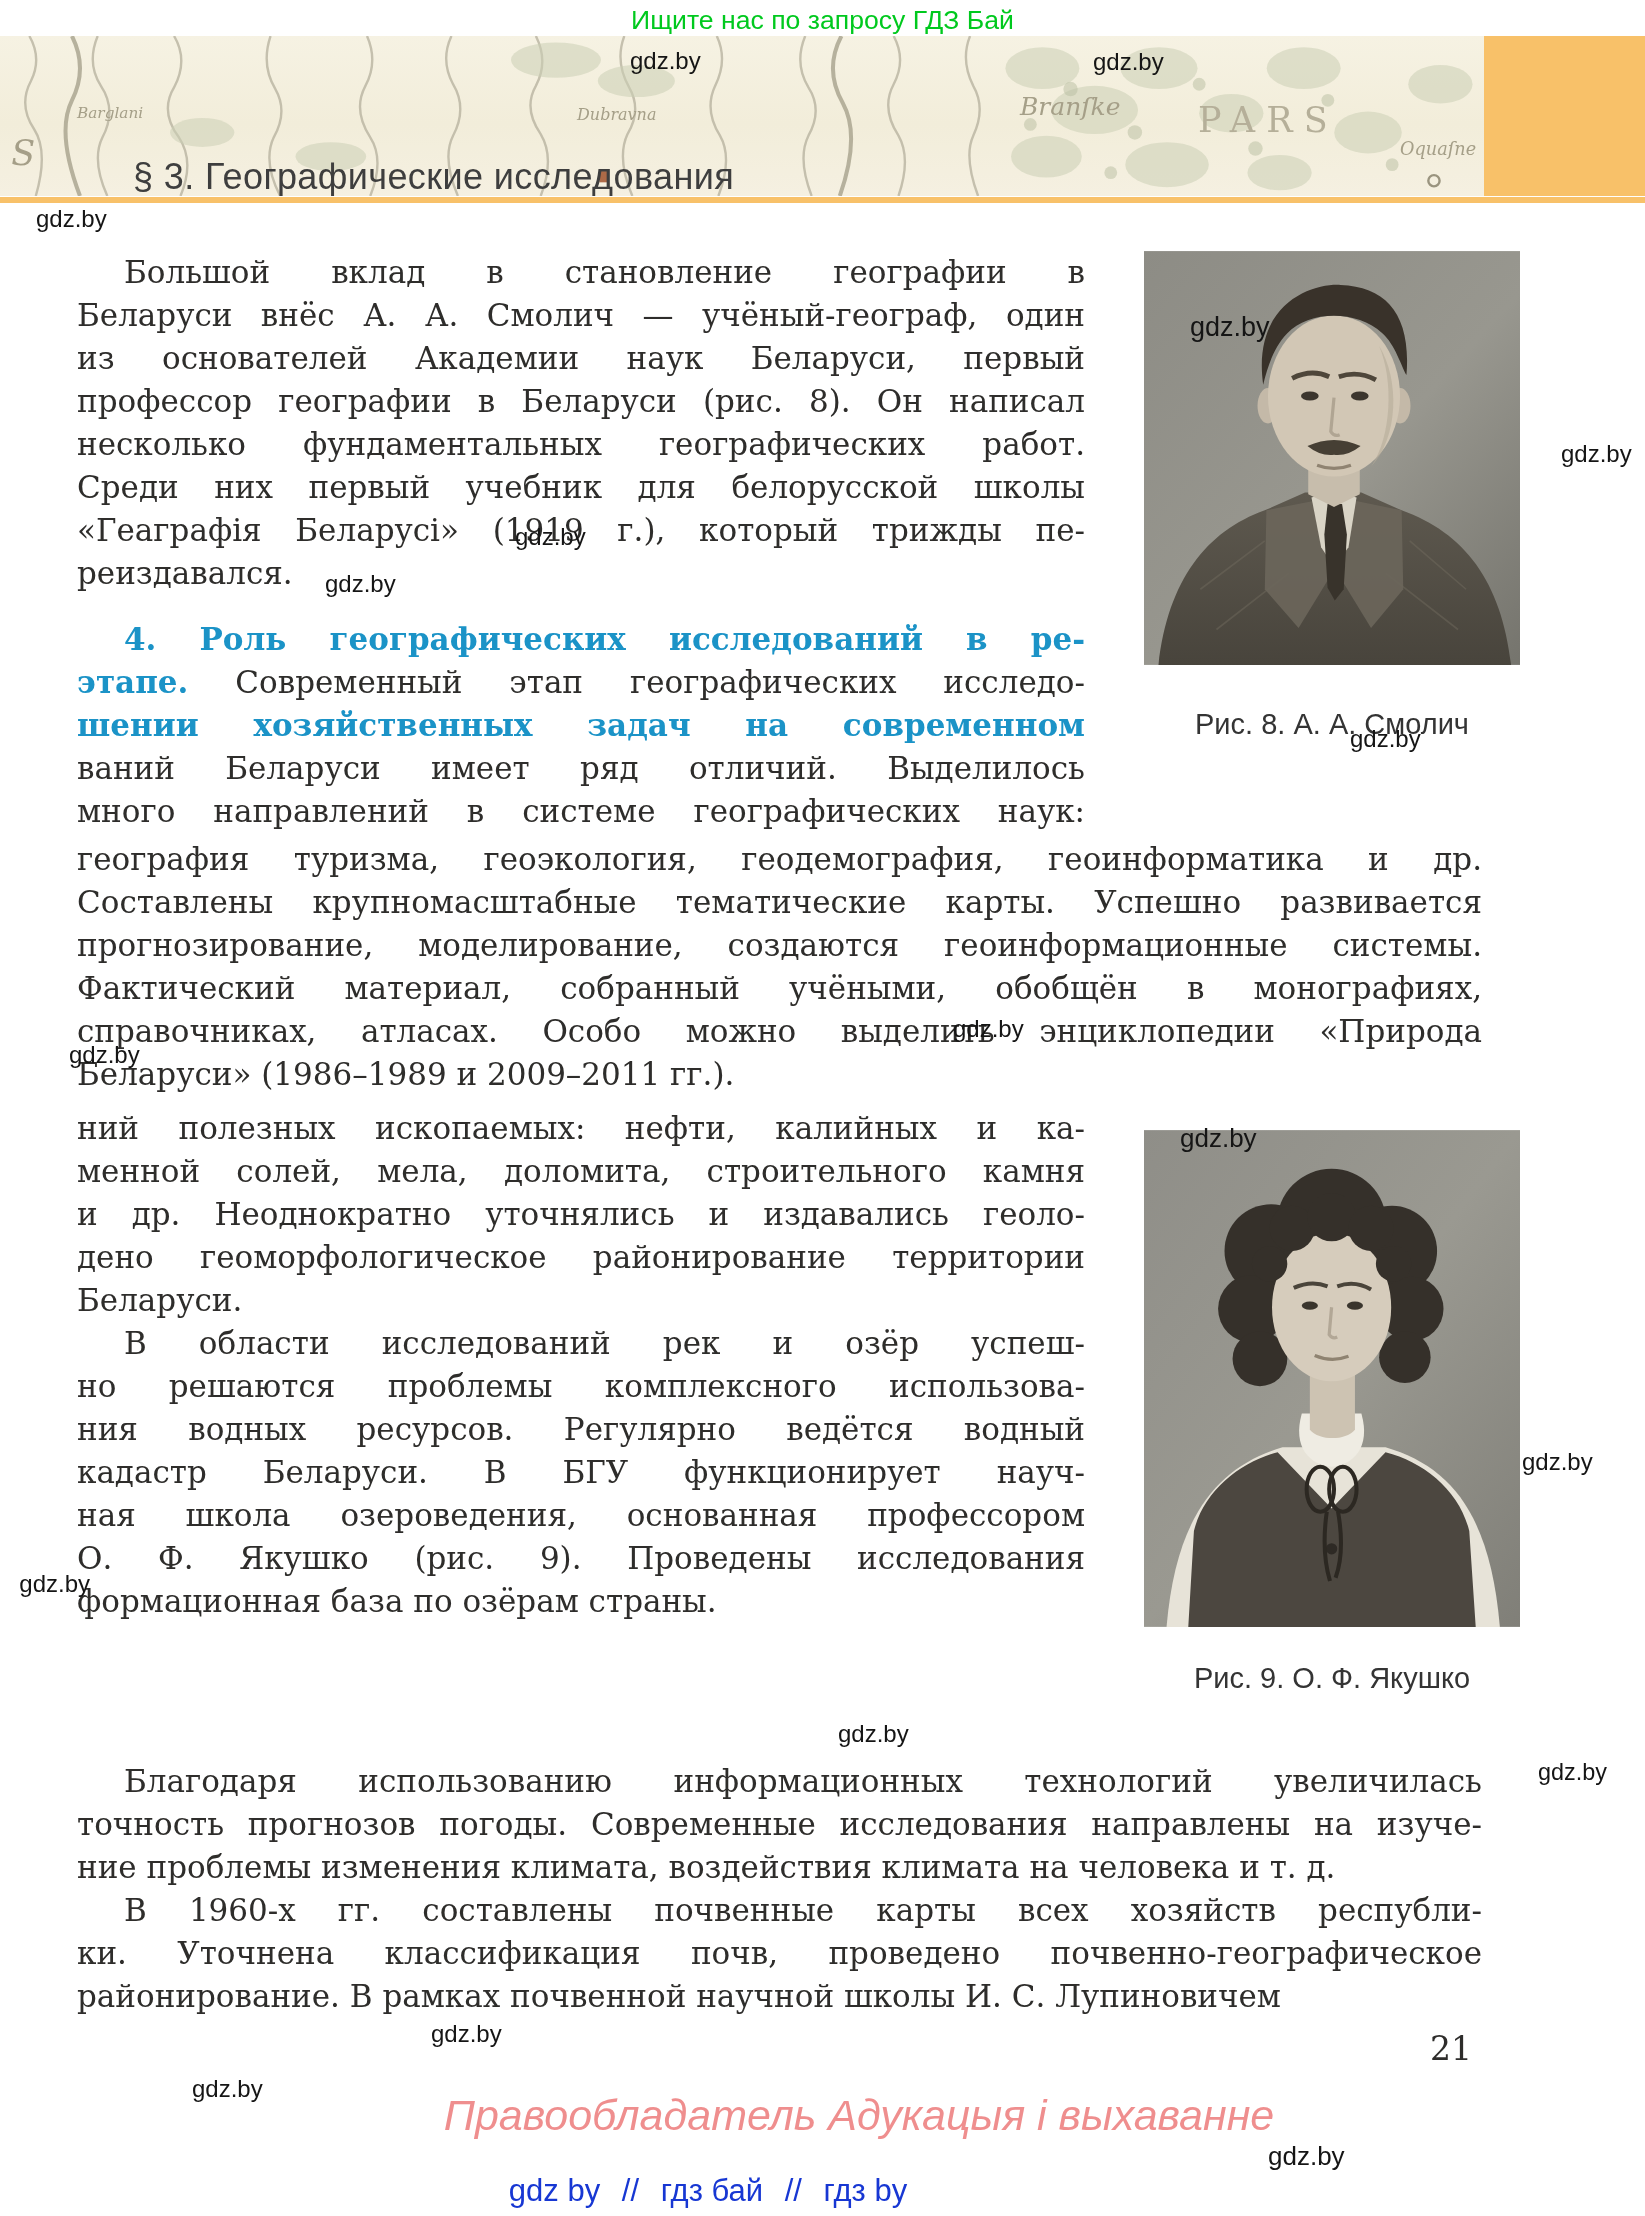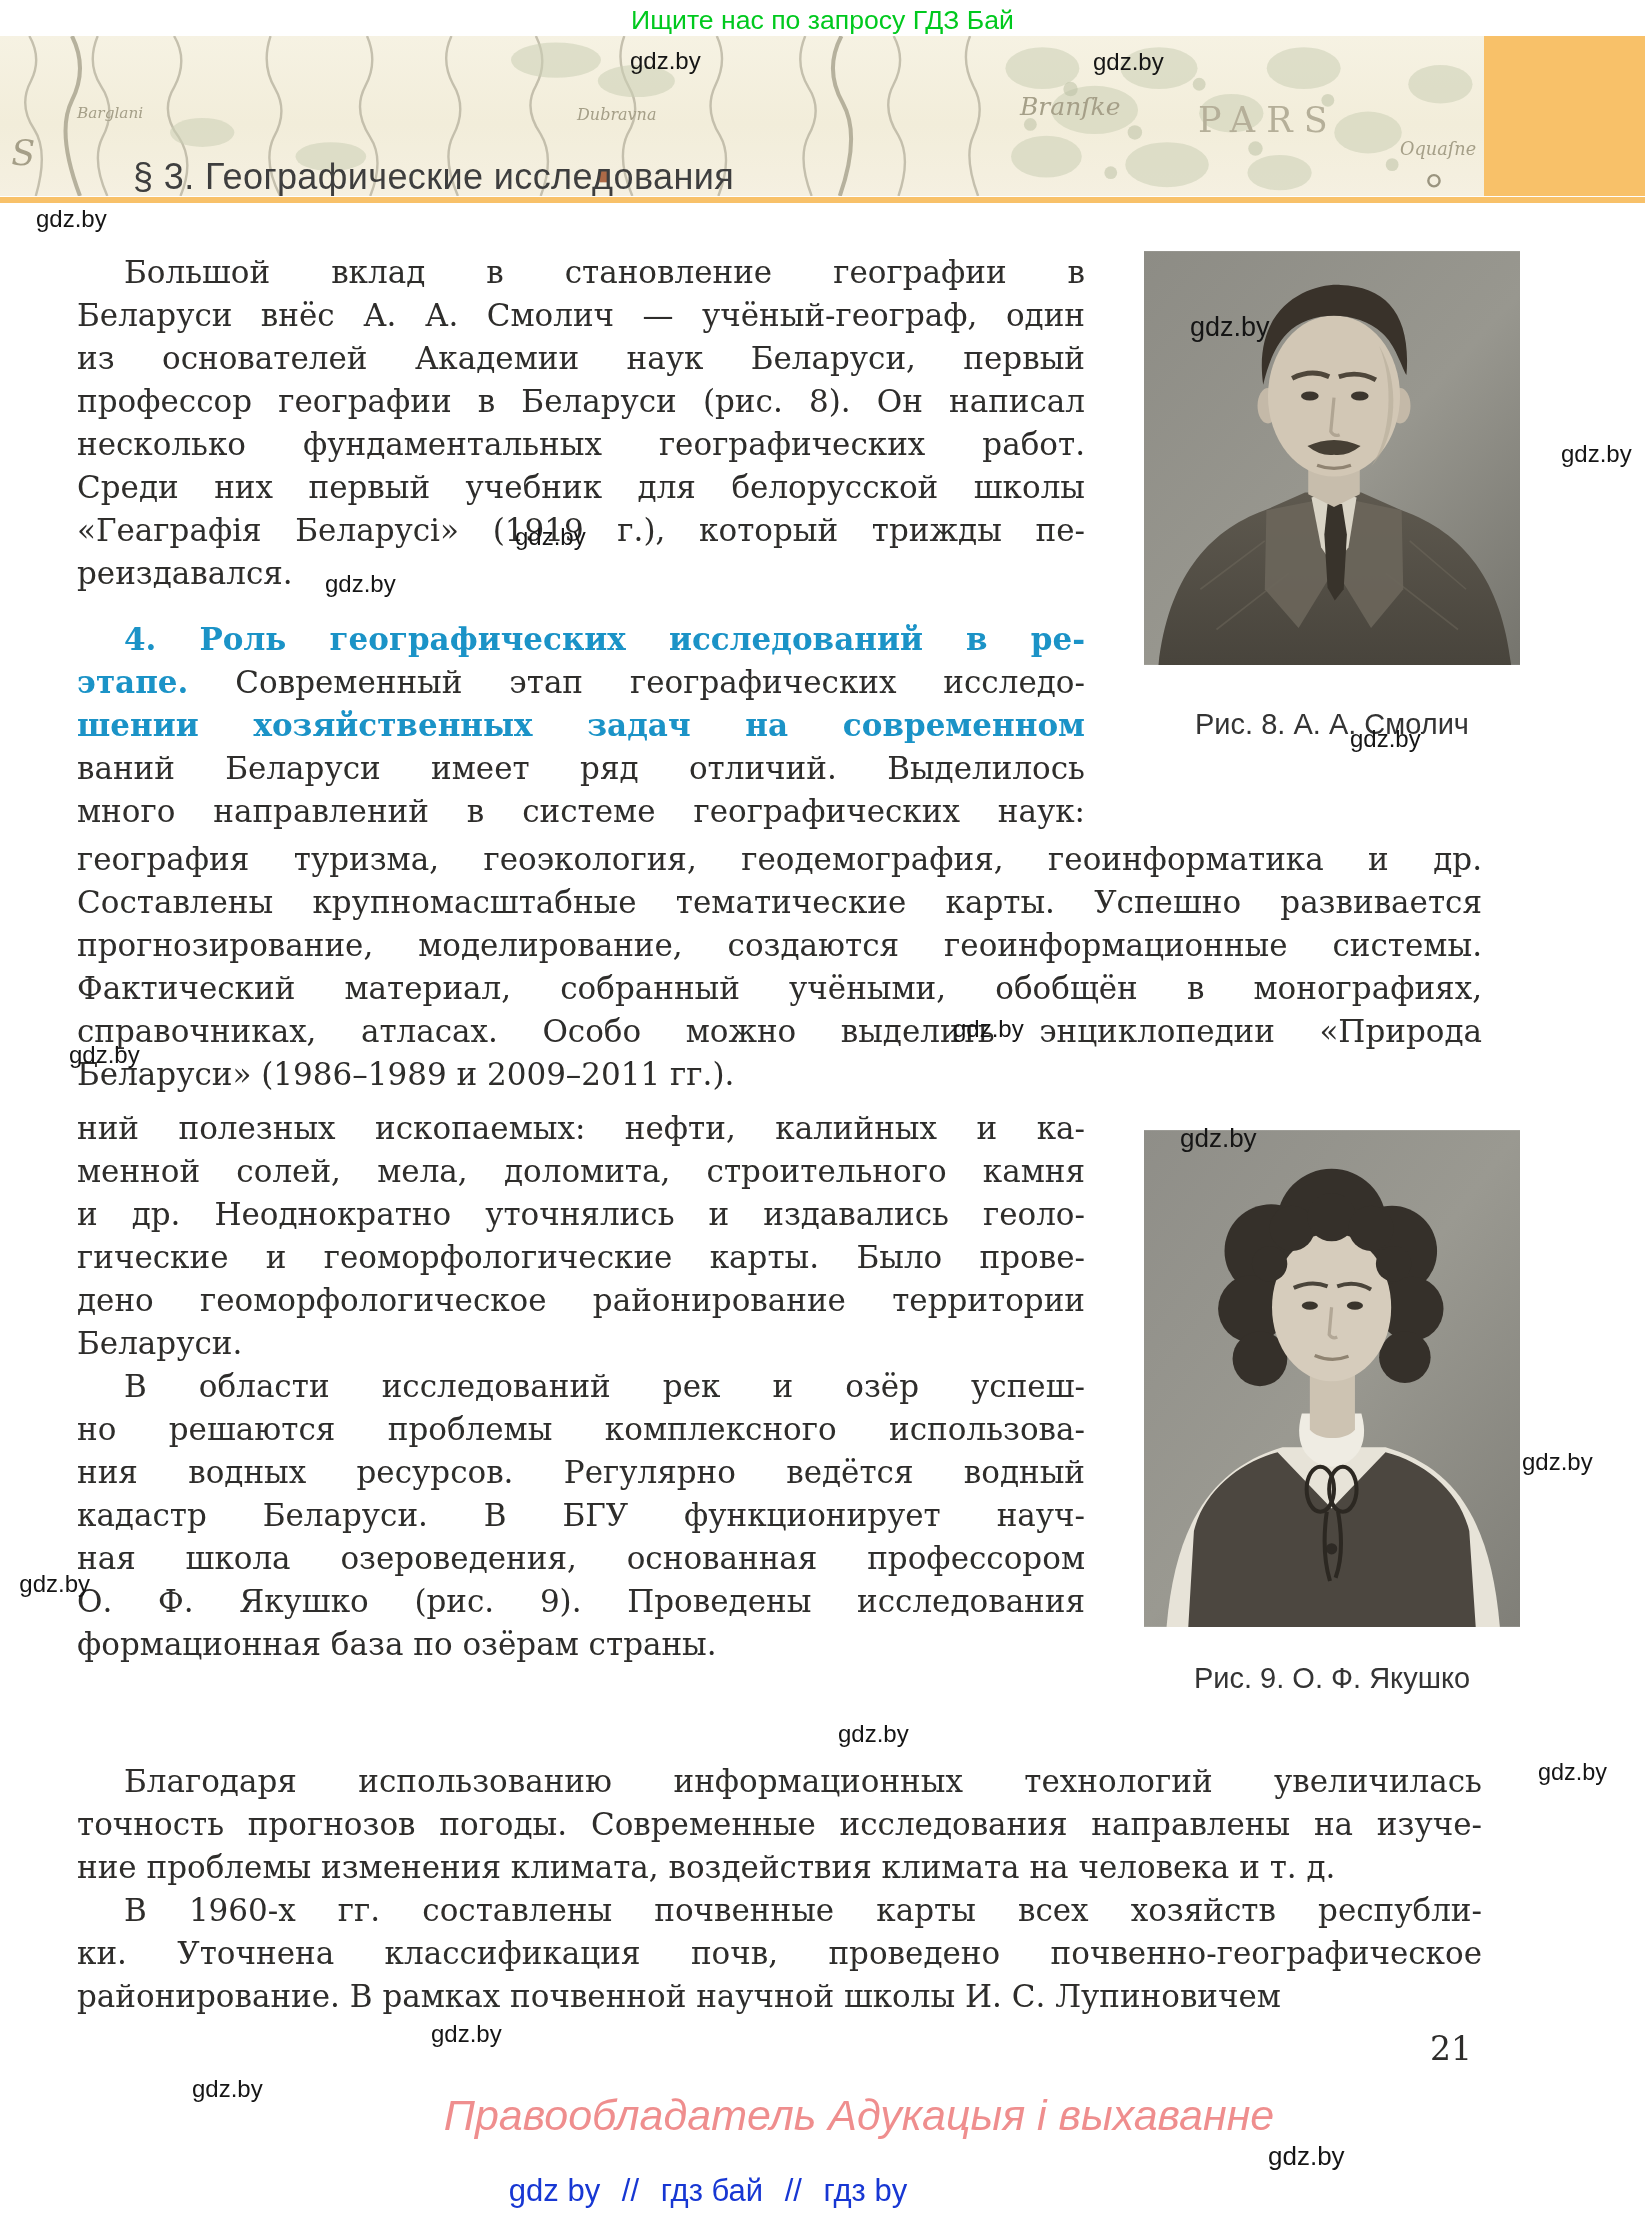--- a/index.html
+++ b/index.html
@@ -145,21 +145,20 @@
         <div class="tl">Составлены крупномасштабные тематические карты. Успешно развивается</div>
         <div class="tl">прогнозирование, моделирование, создаются геоинформационные системы.</div>
         <div class="tl">Фактический материал, собранный учёными, обобщён в монографиях,</div>
         <div class="tl">справочниках, атласах. Особо можно выделить энциклопедии «Природа</div>
         <div class="tl last">Беларуси» (1986–1989 и 2009–2011 гг.).</div>
       </section>
     <section class="seg s4">
         <div class="tl">ний полезных ископаемых: нефти, калийных и ка-</div>
         <div class="tl">менной солей, мела, доломита, строительного камня</div>
         <div class="tl">и др. Неоднократно уточнялись и издавались геоло-</div>
-        <div class="tl">гические и геоморфологические карты. Было прове-</div>
         <div class="tl">дено геоморфологическое районирование территории</div>
         <div class="tl last">Беларуси.</div>
         <div class="tl ind">В области исследований рек и озёр успеш-</div>
         <div class="tl">но решаются проблемы комплексного использова-</div>
         <div class="tl">ния водных ресурсов. Регулярно ведётся водный</div>
         <div class="tl">кадастр Беларуси. В БГУ функционирует науч-</div>
         <div class="tl">ная школа озероведения, основанная профессором</div>
         <div class="tl">О. Ф. Якушко (рис. 9). Проведены исследования</div>
         <div class="tl last">формационная база по озёрам страны.</div>
       </section>

